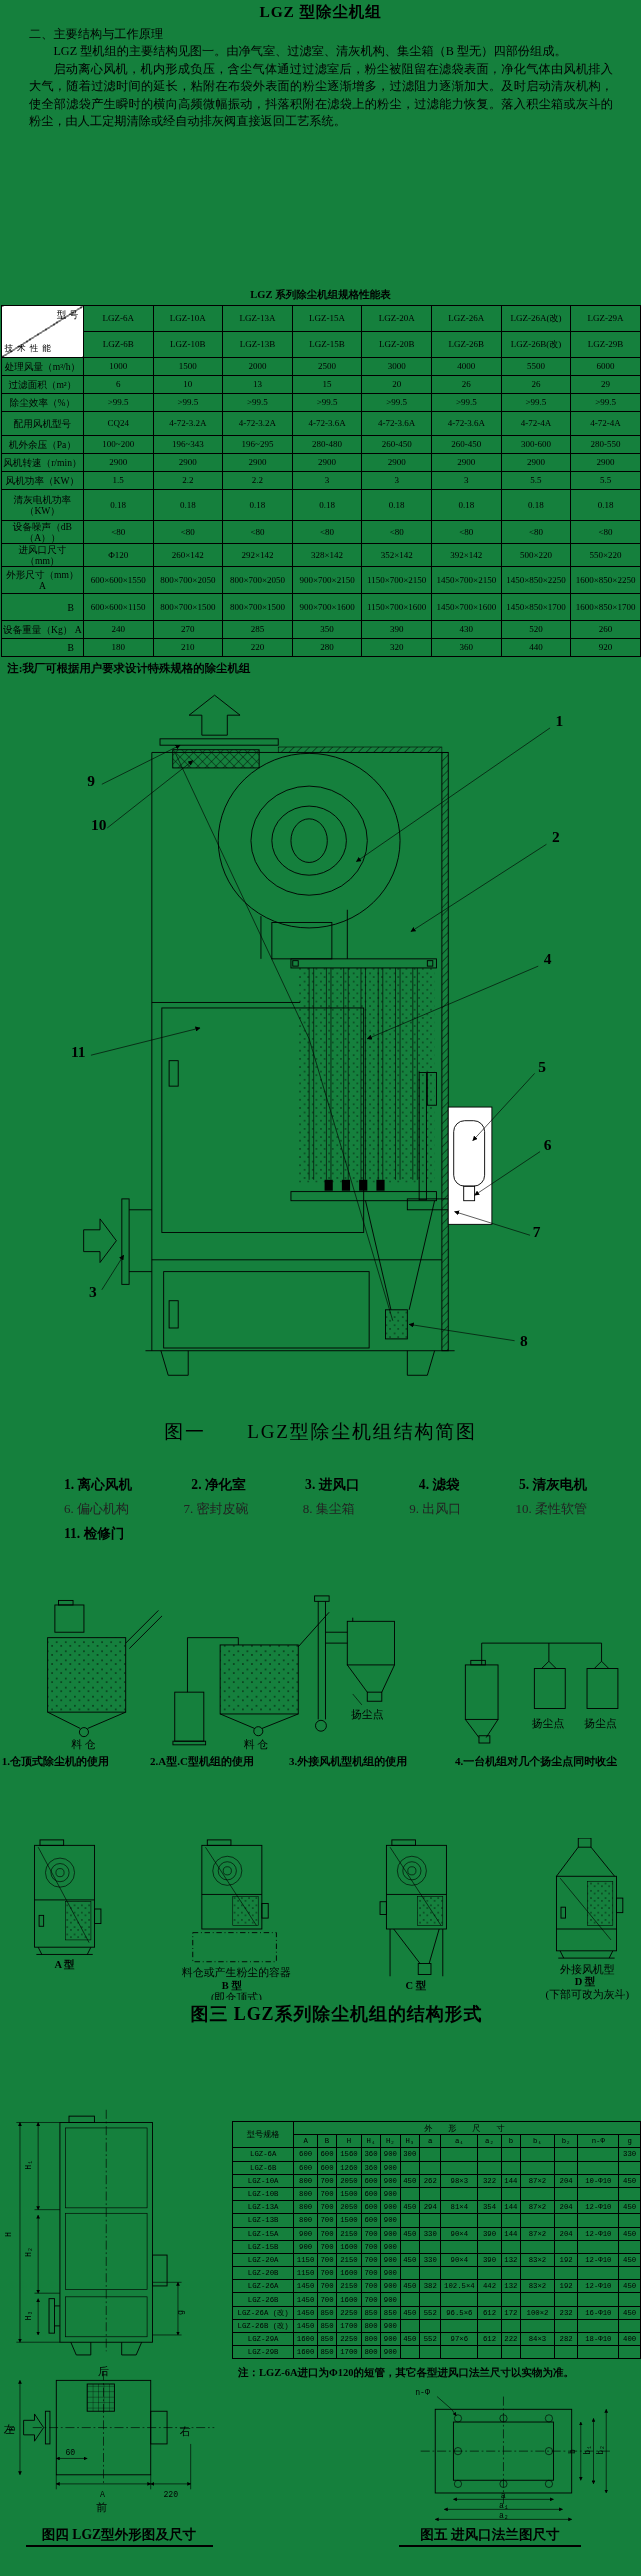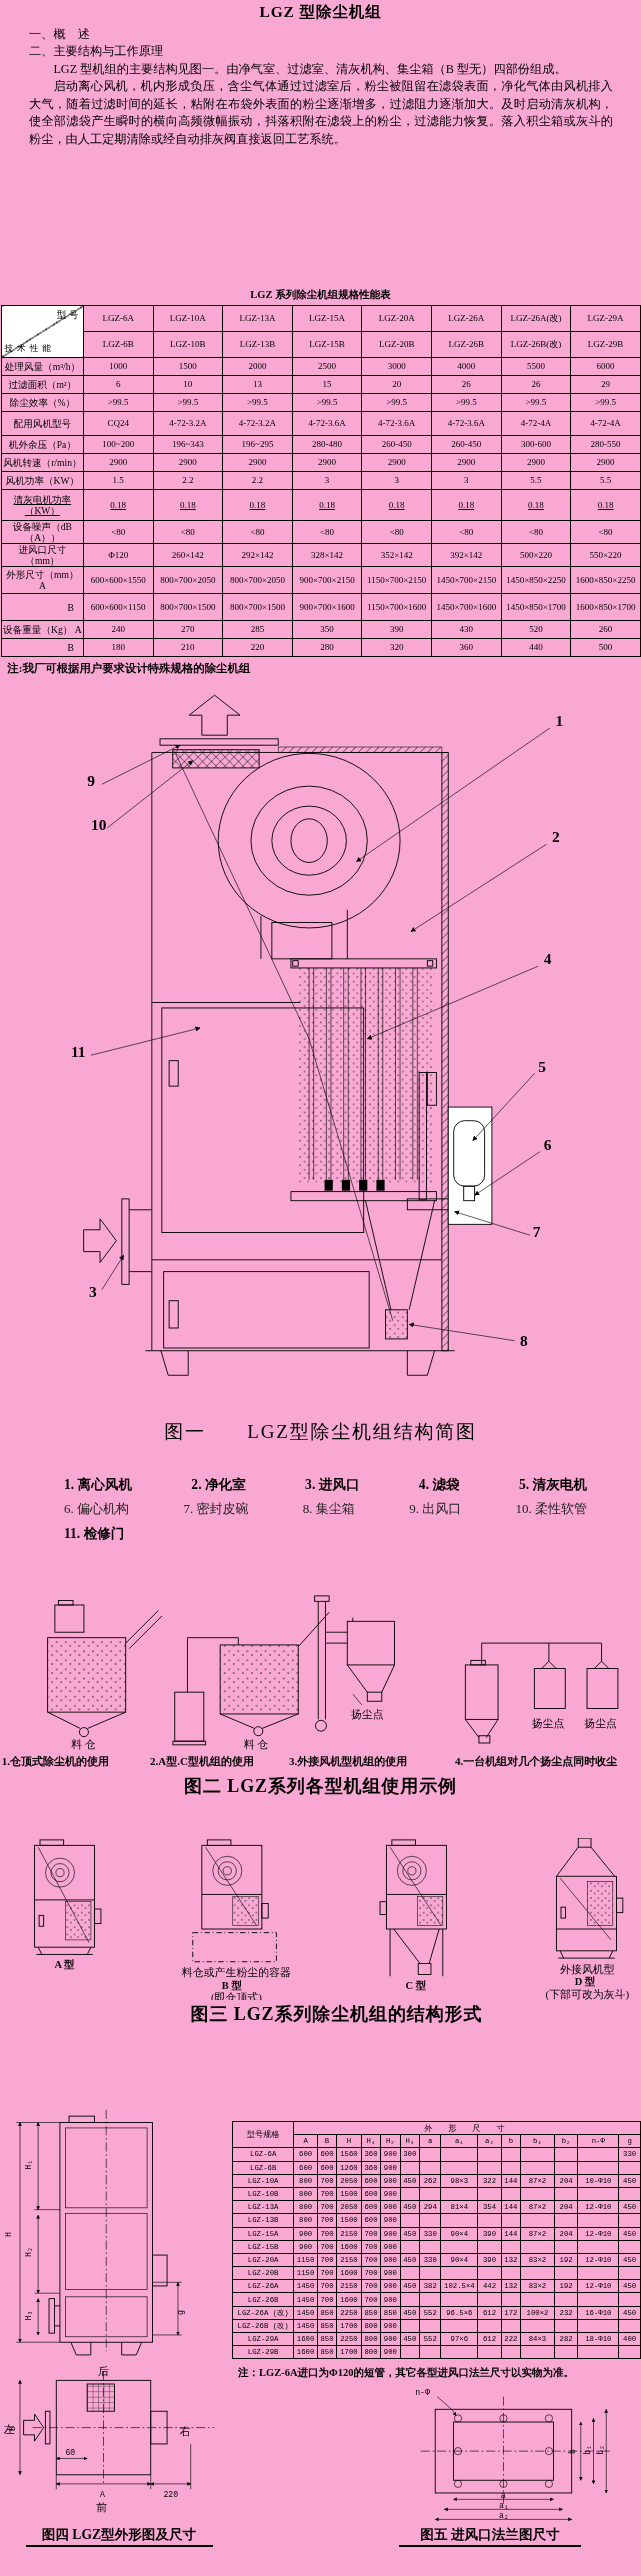--- a/index.html
+++ b/index.html
@@ -1,16 +1,16 @@
 <!DOCTYPE html>
 <html style="font-size:14.6px"><head>
 <meta charset="utf-8">
 <style>
   html,body{margin:0;padding:0;background:#fff;}
-  #page{position:relative;width:641px;height:2576px;background:#f9a8d4;color:#000;
+  #page{position:relative;width:641px;height:2576px;background:#15803d;color:#000;
         font-family:"Liberation Serif",serif;overflow:hidden;}
   .abs{position:absolute;}
 
   
   #doc-title{top:1.8px;left:0;width:641px;text-align:center;font-size:15.5px;font-weight:bold;letter-spacing:0.9px;}
   #intro{top:25.5px;left:29px;width:584px;font-size:12.2px;line-height:17.5px;text-align:justify;}
   .sec-head{margin:0;}
   .para{margin:0;text-indent:2em;}
 
   
@@ -64,21 +64,20 @@
   .svglabel-b{font-family:"Liberation Serif",serif;font-size:11.5px;font-weight:bold;fill:#000;}
   .dimtxt{font-family:"Liberation Mono",monospace;font-size:9px;fill:#000;}
 </style>
 </head>
 <body>
 
 <div id="page">
 
   <div class="abs" id="doc-title">LGZ 型除尘机组</div>
   <div class="abs" id="intro">
-    <p class="sec-head">一、概　述</p>
     <p class="sec-head">二、主要结构与工作原理</p>
     <p class="para">LGZ 型机组的主要结构见图一。由净气室、过滤室、清灰机构、集尘箱（B 型无）四部份组成。</p>
     <p class="para">启动离心风机，机内形成负压，含尘气体通过过滤室后，粉尘被阻留在滤袋表面，净化气体由风机排入大气，随着过滤时间的延长，粘附在布袋外表面的粉尘逐渐增多，过滤阻力逐渐加大。及时启动清灰机构，使全部滤袋产生瞬时的横向高频微幅振动，抖落积附在滤袋上的粉尘，过滤能力恢复。落入积尘箱或灰斗的粉尘，由人工定期清除或经自动排灰阀直接返回工艺系统。</p>
   </div>
 
   <div class="abs" id="spec-title">LGZ 系列除尘机组规格性能表</div>
   <div class="abs" id="spec-table">
     <table class="spec">
       <colgroup>
           <col style="width:82px">
@@ -181,21 +180,21 @@
             <td class="rowlabel">风机功率（KW）</td>
             <td>1.5</td>
             <td>2.2</td>
             <td>2.2</td>
             <td>3</td>
             <td>3</td>
             <td>3</td>
             <td>5.5</td>
             <td>5.5</td>
           </tr>
-          <tr style="height: 31px; text-decoration: underline;">
+          <tr style="height: 31px;">
             <td class="rowlabel">清灰电机功率（KW）</td>
             <td>0.18</td>
             <td>0.18</td>
             <td>0.18</td>
             <td>0.18</td>
             <td>0.18</td>
             <td>0.18</td>
             <td>0.18</td>
             <td>0.18</td>
           </tr>
@@ -256,21 +255,21 @@
           </tr>
           <tr style="height: 18px;">
             <td class="rowlabel sub-b">B</td>
             <td>180</td>
             <td>210</td>
             <td>220</td>
             <td>280</td>
             <td>320</td>
             <td>360</td>
             <td>440</td>
-            <td>500</td>
+            <td>920</td>
           </tr>
         </tbody>
     </table>
   </div>
   <div class="abs" id="spec-note">注:我厂可根据用户要求设计特殊规格的除尘机组</div>
 
   <svg class="abs" id="fig1" style="top:693px;left:0;" width="641" height="719" viewBox="0 0 705 790">
     <defs>
       <pattern id="p-hatch" width="6" height="6" patternUnits="userSpaceOnUse" patternTransform="rotate(45)">
         <line x1="0" y1="0" x2="0" y2="6" stroke="#000" stroke-width="1"></line>
@@ -484,21 +483,20 @@
       <path class="ln" d="M662,84 L654,92 M662,84 L670,92"></path>
       <rect class="ln" x="646" y="92" width="34" height="44"></rect>
       <text class="svglabel" x="585" y="156">扬尘点</text>
       <text class="svglabel" x="643" y="156">扬尘点</text>
     </g>
   </svg>
   <div class="abs fig2-cap" style="left:1.8px;width:136px;">1.仓顶式除尘机的使用</div>
   <div class="abs fig2-cap" style="left:150px;width:127px;">2.A型.C型机组的使用</div>
   <div class="abs fig2-cap" style="left:289px;width:136px;">3.外接风机型机组的使用</div>
   <div class="abs fig2-cap" style="left:455px;width:187px;">4.一台机组对几个扬尘点同时收尘</div>
-  <div class="abs" id="fig2-caption">图二 LGZ系列各型机组使用示例</div>
 
   <svg class="abs" id="fig3" style="top:1838px;left:0;" width="641" height="162" viewBox="0 0 705 178">
     <defs>
       <pattern id="p-dots3" width="8" height="8" patternUnits="userSpaceOnUse">
         <circle cx="2" cy="2" r="0.7" fill="#000"></circle>
           <circle cx="6" cy="5" r="0.7" fill="#000"></circle>
       </pattern>
       <pattern id="p-cross3" width="5" height="5" patternUnits="userSpaceOnUse" patternTransform="rotate(45)">
         <path d="M0,0H5M0,0V5" stroke="#000" stroke-width="0.7" fill="none"></path>
       </pattern>

